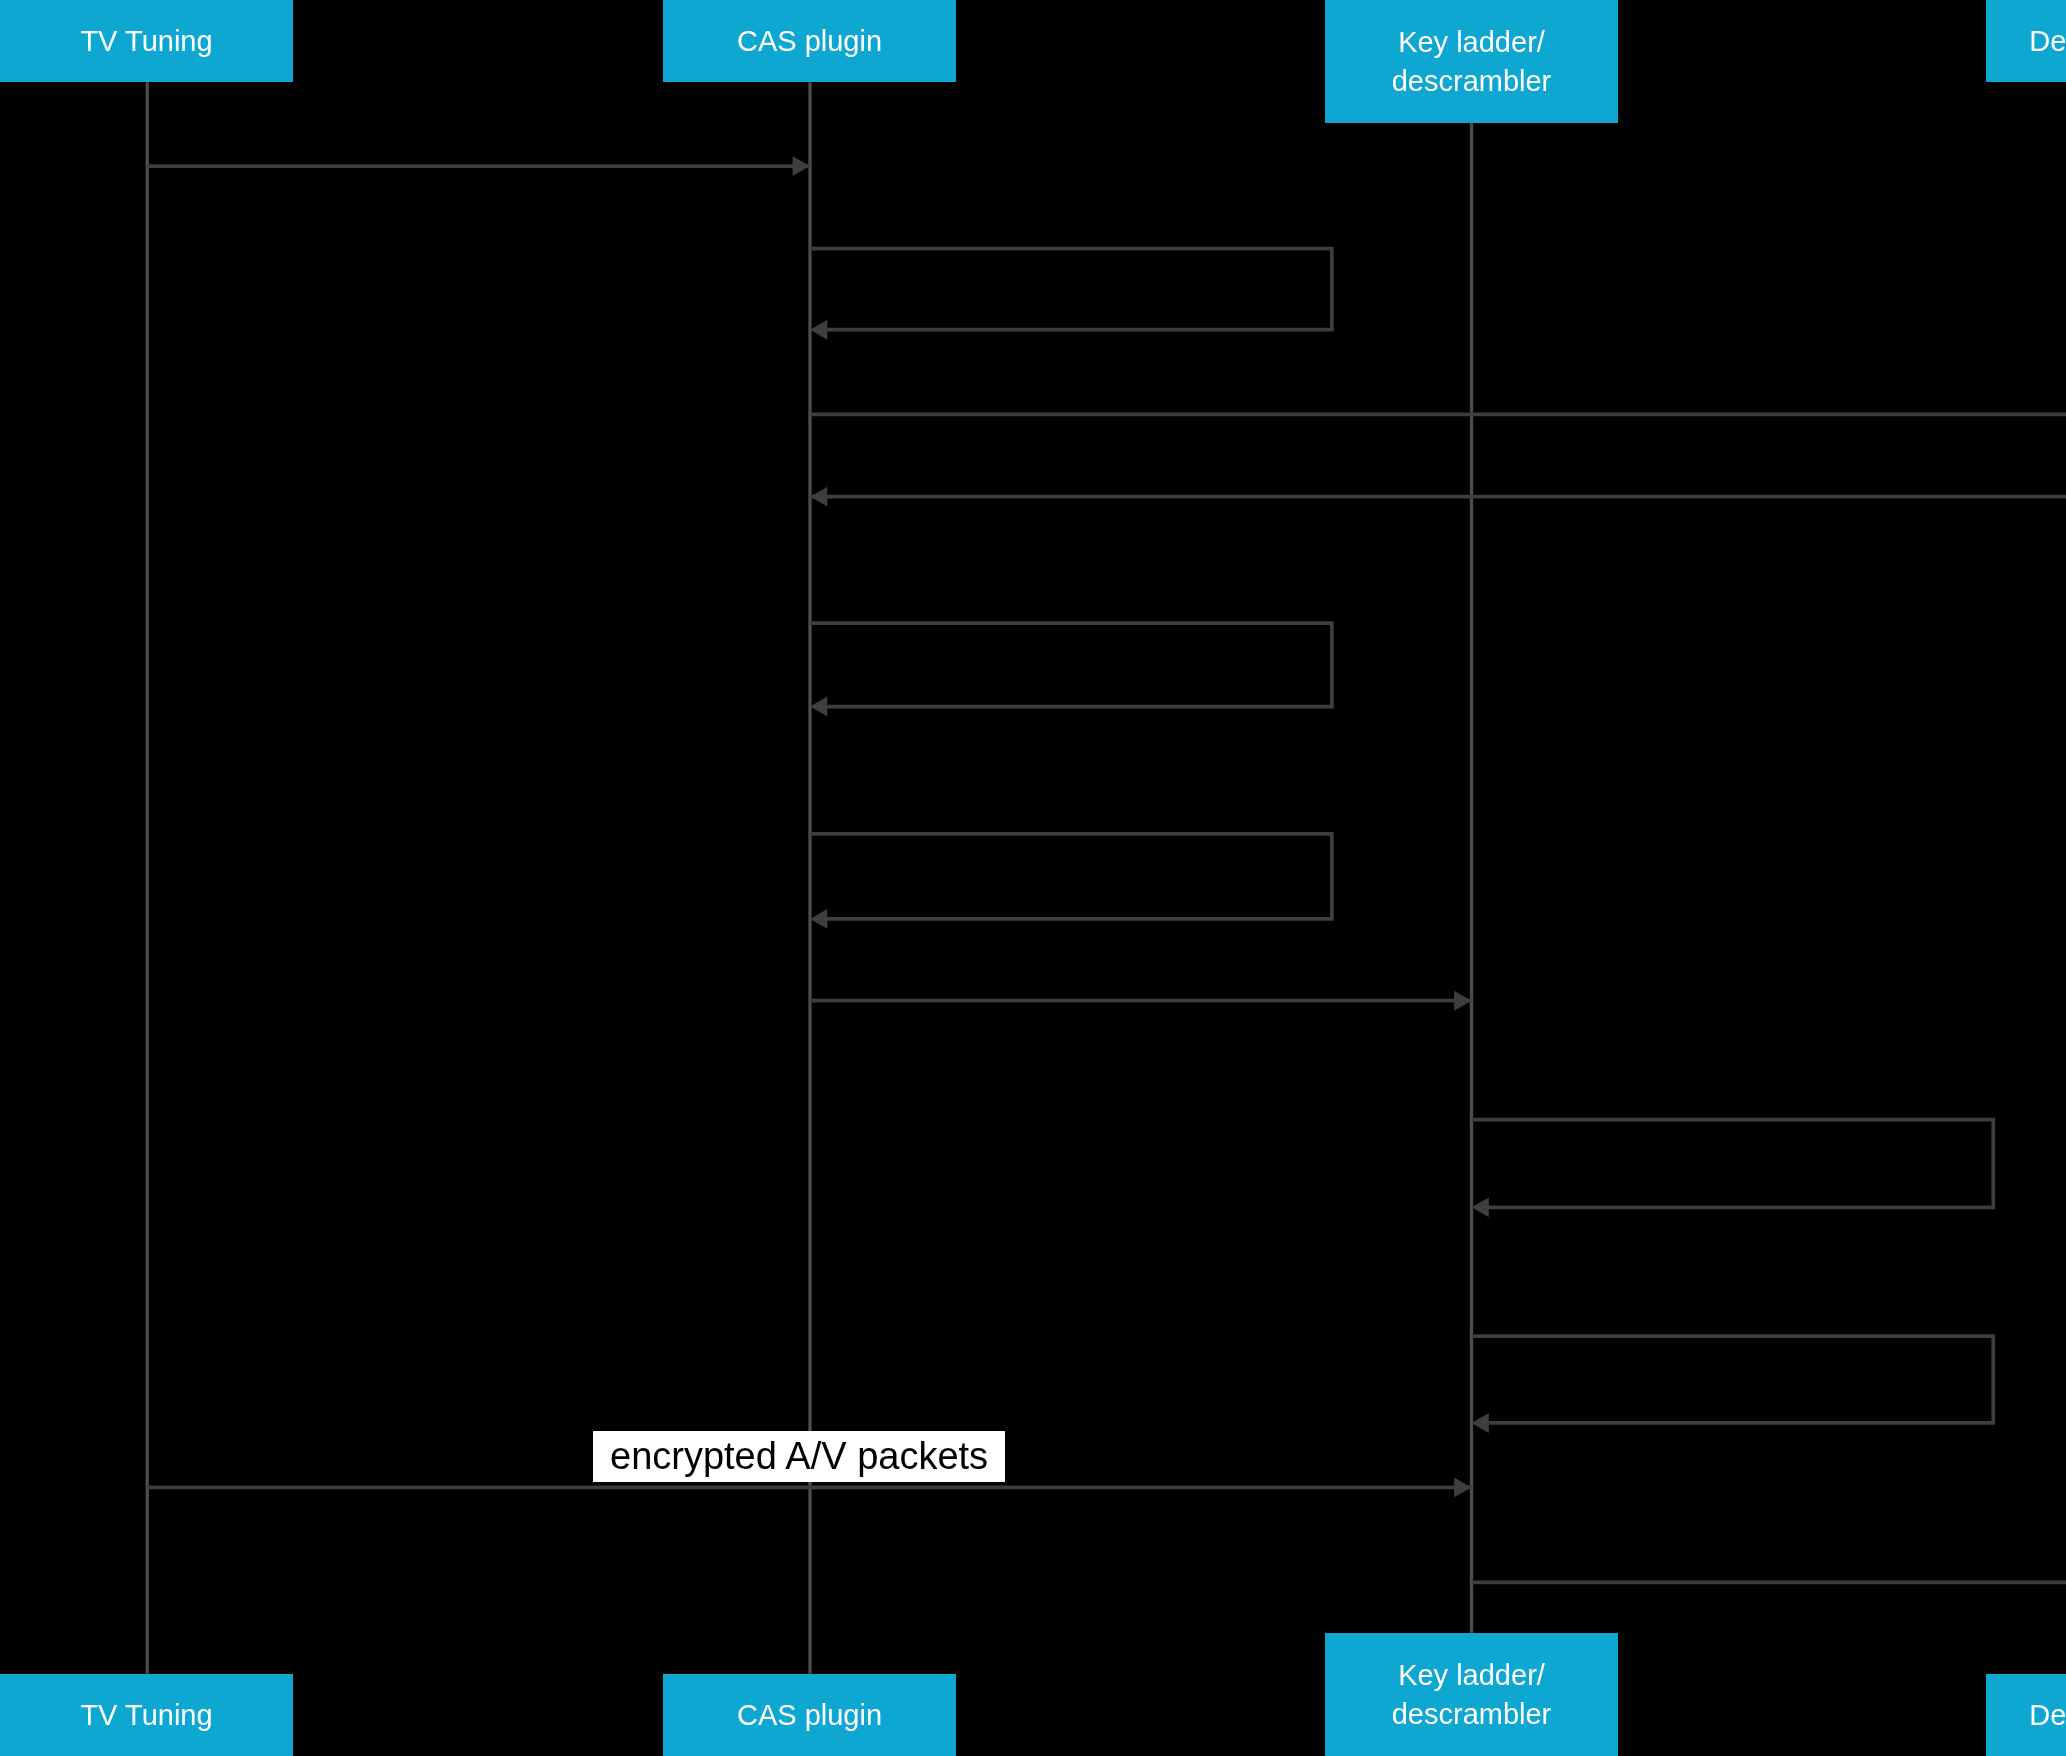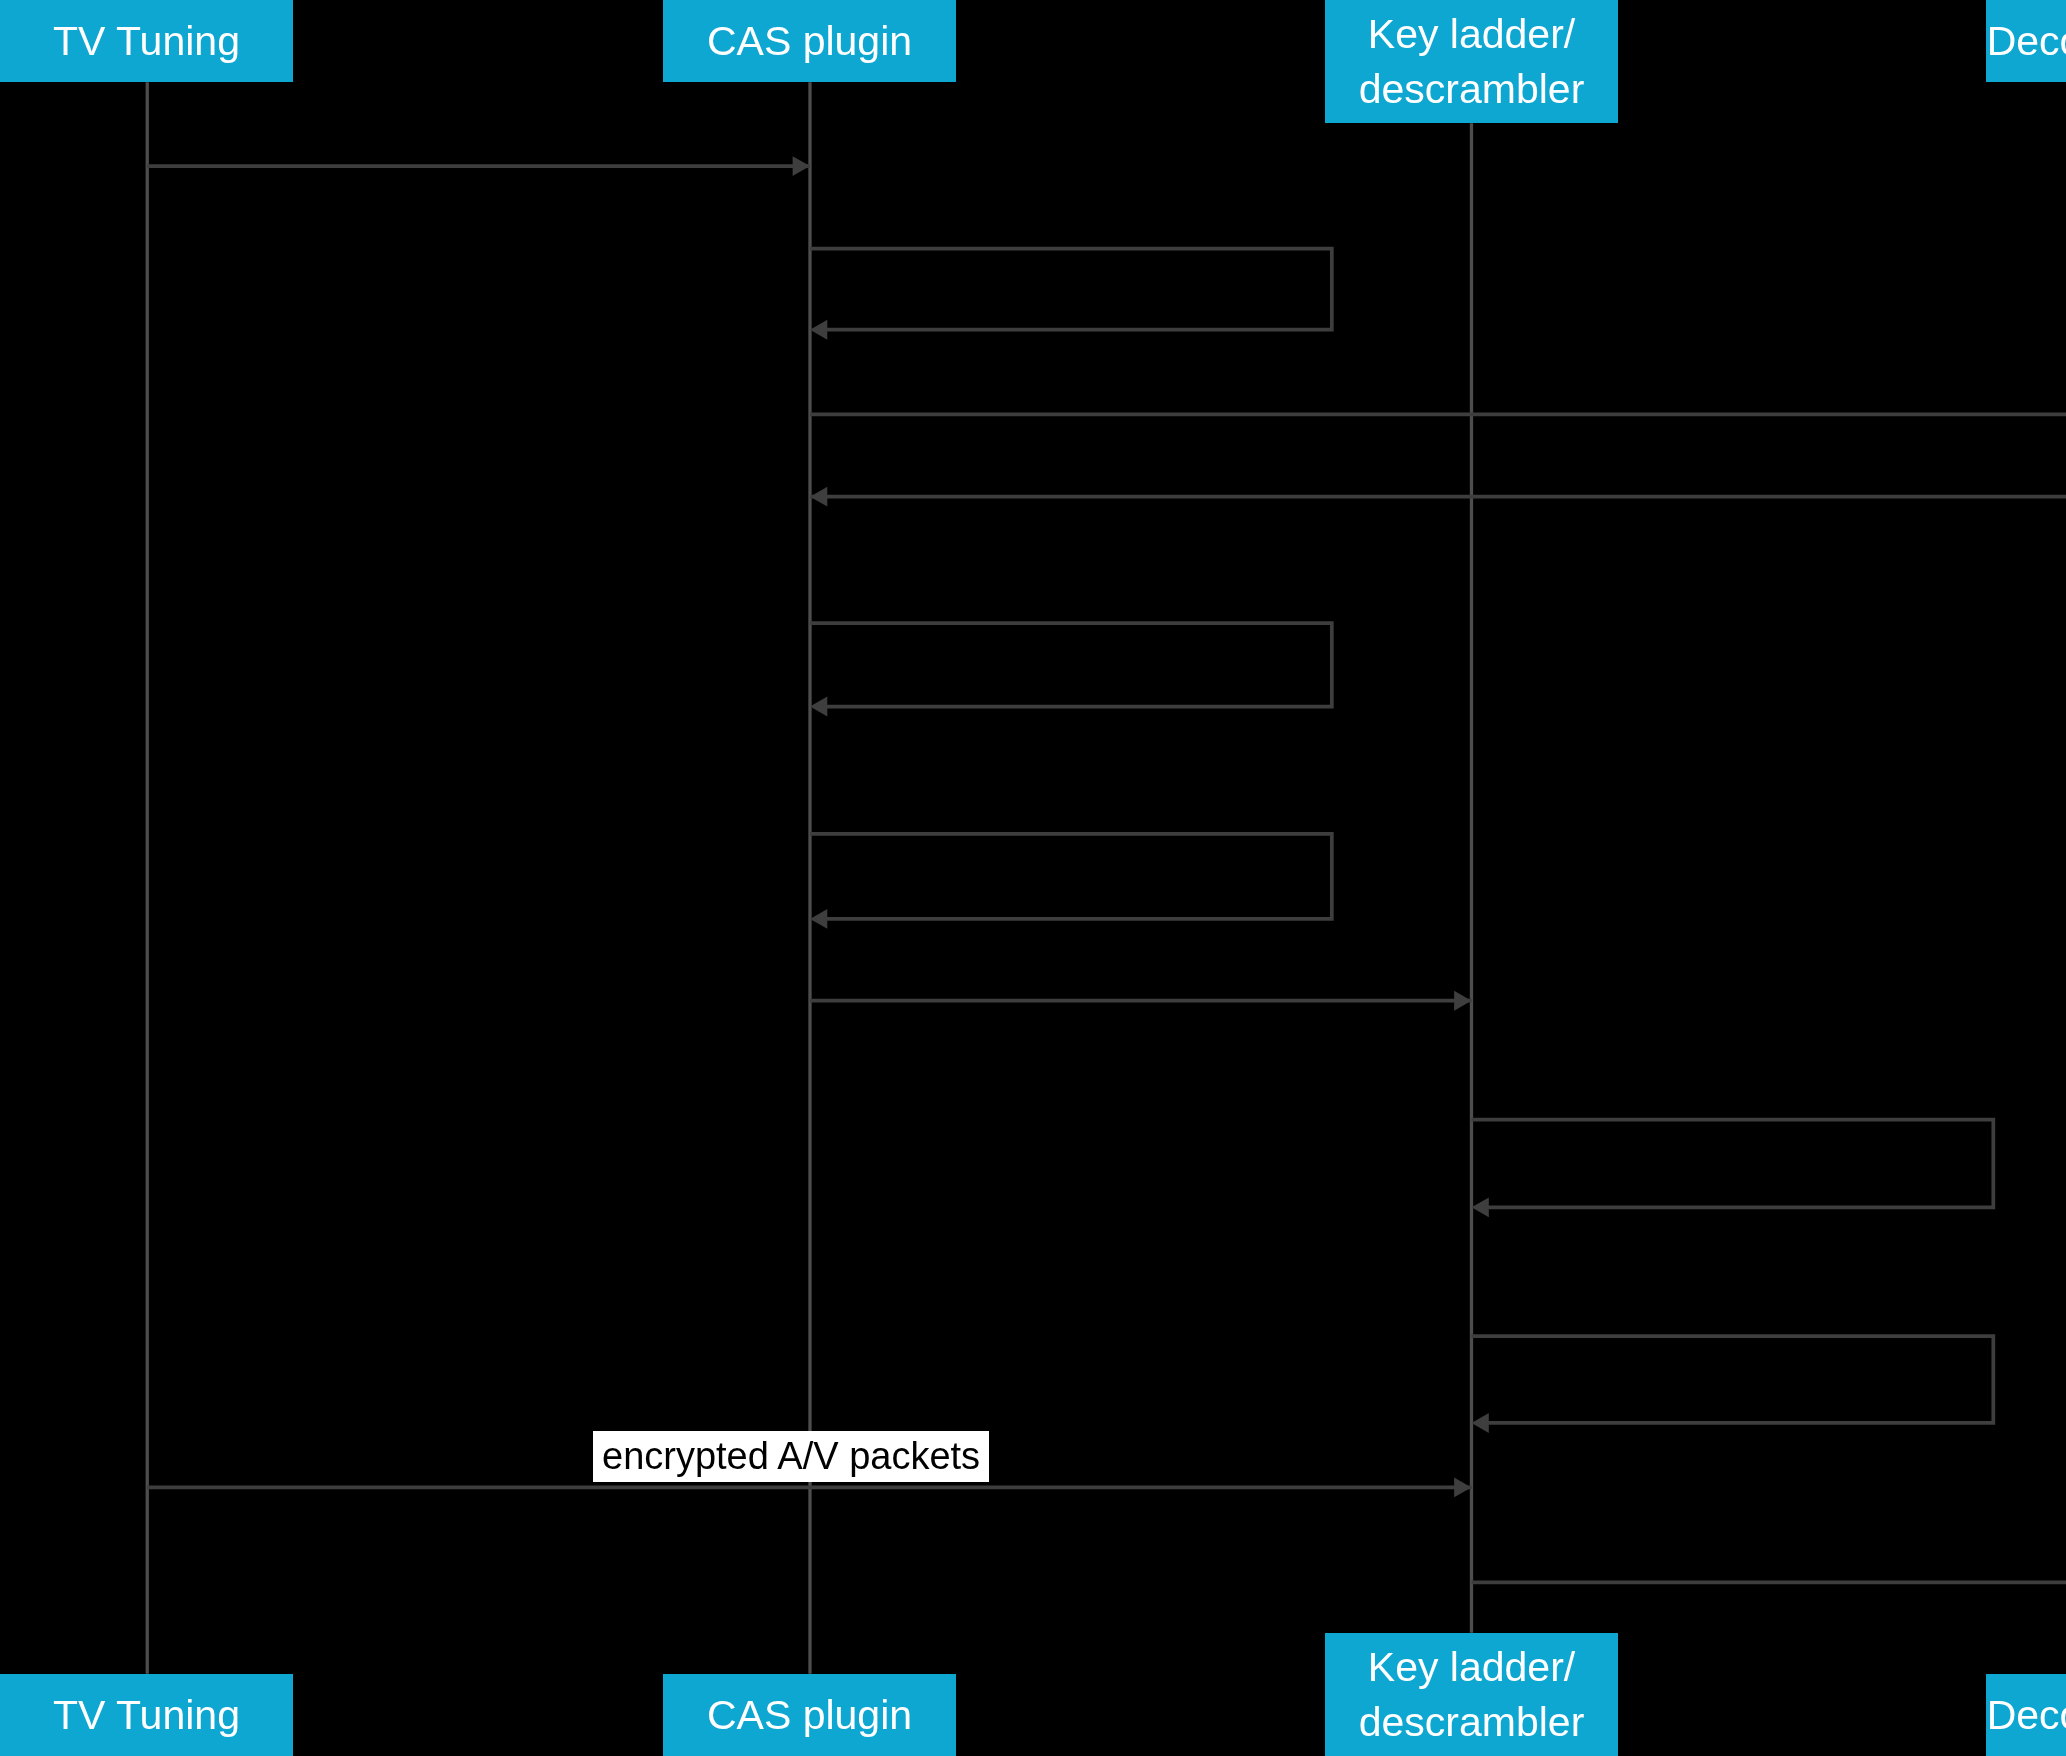--- a/index.html
+++ b/index.html
@@ -22,32 +22,32 @@
   }
   #diagram-svg { position: absolute; left: 0; top: 0; }
   .actor {
     position: absolute;
     background: var(--c-actor_fill);
     color: var(--c-actor_text);
     display: flex;
     align-items: center;
     justify-content: center;
     text-align: center;
-    font-size: 41px;
+    font-size: 29px;
     line-height: 1.32;
     white-space: pre-line;
     font-family: "Liberation Sans", sans-serif;
   }
   .msg-label {
     position: absolute;
     background: var(--c-label_bg);
     color: var(--c-label_text);
     font-size: 38px;
     line-height: 51px;
-    padding: 0 9px;
+    padding: 0 17px;
     white-space: nowrap;
     font-family: "Liberation Sans", sans-serif;
   }
 </style>
 </head>
 <body>
 
 <div id="stage">
 
   <svg id="diagram-svg" width="2662" height="1756" viewBox="0 0 6442 4250" xmlns="http://www.w3.org/2000/svg">

